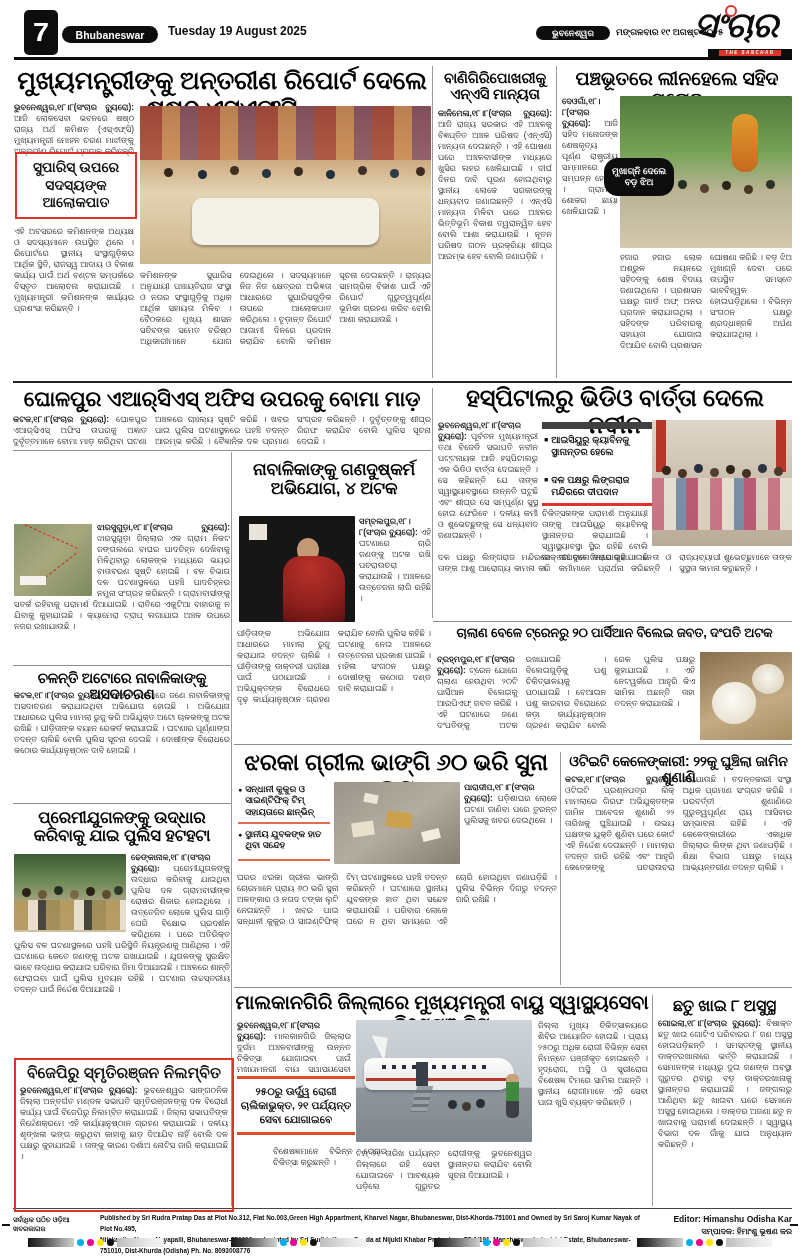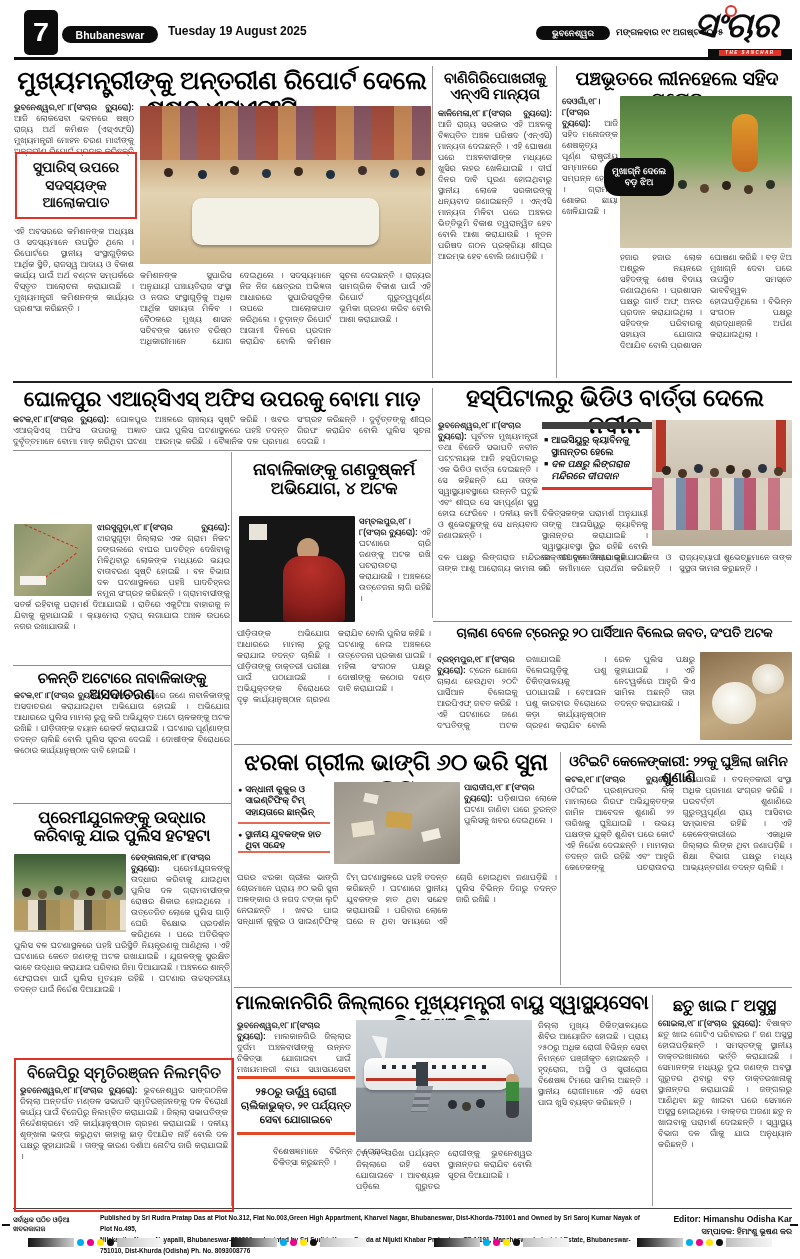--- a/index.html
+++ b/index.html
@@ -112,21 +112,21 @@
   <div class="abs hl" style="left:438px;top:385px;width:354px;font-size:24px;">ହସ୍ପିଟାଲରୁ ଭିଡିଓ ବାର୍ତ୍ତା ଦେଲେ ନବୀନ</div>
   <div class="abs bodytxt" style="left:438px;top:420px;width:100px;height:198px;overflow:hidden;">
     <b>ଭୁବନେଶ୍ୱର,୧୮।୮(ସଂଚାର ବ୍ୟୁରୋ):</b>
     <span>ପୂର୍ବତନ ମୁଖ୍ୟମନ୍ତ୍ରୀ ତଥା ବିଜେଡି ସଭାପତି ନବୀନ ପଟ୍ଟନାୟକ ଆଜି ହସ୍ପିଟାଲରୁ ଏକ ଭିଡିଓ ବାର୍ତ୍ତା ଦେଇଛନ୍ତି । ସେ କହିଛନ୍ତି ଯେ ତାଙ୍କ ସ୍ୱାସ୍ଥ୍ୟାବସ୍ଥାରେ ଉନ୍ନତି ଘଟୁଛି ଏବଂ ଶୀଘ୍ର ସେ ସମ୍ପୂର୍ଣ୍ଣ ସୁସ୍ଥ ହୋଇ ଫେରିବେ । ଦଳୀୟ କର୍ମୀ ଓ ଶୁଭେଚ୍ଛୁଙ୍କୁ ସେ ଧନ୍ୟବାଦ ଜଣାଇଛନ୍ତି ।</span>
   </div>
   <div class="abs" style="left:542px;top:422px;width:106px;border-top:7px solid #404040;border-bottom:3px solid #e03226;padding:5px 2px;">
     <div class="bullet-item">
       <span style="font-size:7px;margin-top:2px;">■</span>
       <span>ଆଇସିୟୁରୁ କ୍ୟାବିନକୁ ସ୍ଥାନାନ୍ତର ହେଲେ</span>
     </div>
-    <div class="bullet-item" style="margin-top:0;font-style:italic;">
+    <div class="bullet-item" style="margin-top:16px;">
       <span style="font-size:7px;margin-top:2px;">■</span>
       <span>ଦଳ ପକ୍ଷରୁ ଲିଙ୍ଗରାଜ ମନ୍ଦିରରେ ଦୀପଦାନ</span>
     </div>
   </div>
   <div class="abs bodytxt" style="left:542px;top:508px;width:106px;height:110px;overflow:hidden;">ଚିକିତ୍ସକଙ୍କ ପରାମର୍ଶ ଅନୁଯାୟୀ ତାଙ୍କୁ ଆଇସିୟୁରୁ କ୍ୟାବିନକୁ ସ୍ଥାନାନ୍ତର କରାଯାଇଛି । ସ୍ୱାସ୍ଥ୍ୟାବସ୍ଥା ସ୍ଥିର ରହିଛି ବୋଲି ଡାକ୍ତରୀ ବୁଲେଟିନରେ କୁହାଯାଇଛି ।</div>
   <div class="photo" style="left:652px;top:420px;width:140px;height:126px;background:linear-gradient(180deg,#ded6c8 0%,#cfc4b4 40%,#b8ab97 100%);">
     <div class="abs" style="left:4px;top:0;width:10px;height:52px;background:#b4372a;"></div>
     <div class="abs" style="left:124px;top:0;width:10px;height:52px;background:#b4372a;"></div>
     <div class="heads" style="left:10px;top:46px;background:#33261c;box-shadow:16px 3px 0 #4a3322,32px -2px 0 #2a2f3c,48px 2px 0 #53402e,64px -1px 0 #302318,80px 3px 0 #433224,96px -2px 0 #2d3340,112px 1px 0 #4e3a28;"></div>
     <div class="abs" style="left:0;top:58px;width:100%;height:52px;background:repeating-linear-gradient(90deg,#c76a7e 0 12px,#e8e2d6 12px 24px,#6e86a8 24px 34px,#b8496a 34px 46px,#ddd3c2 46px 58px);opacity:.85;"></div>
@@ -170,21 +170,21 @@
     <div class="abs" style="left:12px;top:30px;width:44px;height:42px;background:radial-gradient(circle at 45% 40%,#fdfcf8 0%,#e8e2d2 70%,#cfc6af 100%);border-radius:50% 46% 48% 50%;"></div>
     <div class="abs" style="left:52px;top:12px;width:32px;height:30px;background:radial-gradient(circle at 50% 45%,#f8f5ee 0%,#ddd5c2 80%);border-radius:50%;"></div>
   </div>
 
   <div class="abs hl" style="left:235px;top:750px;width:322px;font-size:23px;">ଝରକା ଗ୍ରୀଲ ଭାଙ୍ଗି ୬୦ ଭରି ସୁନା ଲୁଟ୍</div>
   <div class="abs" style="left:238px;top:784px;width:92px;">
     <div class="bullet-item" style="font-size:9px;border-bottom:2px solid #e36a55;padding-bottom:4px;">
       <span style="font-size:7px;margin-top:2px;">●</span>
       <span>ସନ୍ଧାନୀ କୁକୁର ଓ ସାଇଣ୍ଟିଫିକ୍ ଟିମ୍ ସହାୟତାରେ ଛାନ୍‌ଭିନ୍</span>
     </div>
-    <div class="bullet-item" style="font-size:9px;border-bottom:2px solid #e36a55;padding-bottom:0;margin-top:5px;">
+    <div class="bullet-item" style="font-size:9px;border-bottom:2px solid #e36a55;padding-bottom:8px;margin-top:5px;">
       <span style="font-size:7px;margin-top:2px;">●</span>
       <span>ସ୍ଥାନୀୟ ଯୁବକଙ୍କ ହାତ ଥିବା ସନ୍ଦେହ</span>
     </div>
   </div>
   <div class="photo" style="left:334px;top:782px;width:126px;height:82px;background:linear-gradient(145deg,#9a948a 0%,#b3aca0 50%,#857f73 100%);">
     <div class="abs" style="left:18px;top:40px;width:22px;height:14px;background:#e8e0cd;transform:rotate(-8deg);"></div>
     <div class="abs" style="left:52px;top:30px;width:26px;height:16px;background:#caa24e;border-radius:2px;transform:rotate(6deg);"></div>
     <div class="abs" style="left:88px;top:48px;width:18px;height:10px;background:#f1ece0;transform:rotate(-14deg);"></div>
     <div class="abs" style="left:30px;top:12px;width:14px;height:9px;background:#ece6d8;transform:rotate(12deg);"></div>
   </div>

